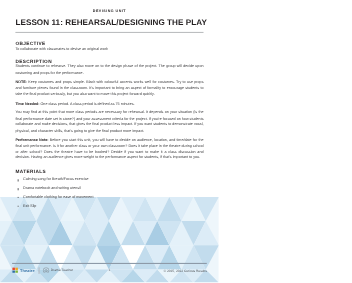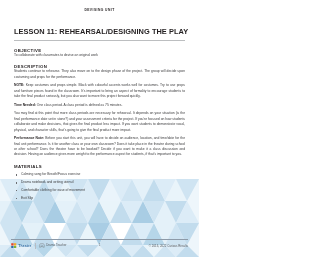--- a/index.html
+++ b/index.html
@@ -39,21 +39,21 @@
     letter-spacing: 0.45px;
     color: #231f20;
     text-transform: uppercase;
   }
   .title {
     text-align: center;
     font-size: 7.4px;
     font-weight: bold;
     letter-spacing: 0.05px;
     color: #231f20;
-    margin-top: 15px;
+    margin-top: 4px;
     text-transform: uppercase;
     white-space: nowrap;
   }
   .title-rule {
     height: 0.6px;
     background: #bcbec0;
     margin: 3.6px 0 0 0;
   }
 
   .section-head {

